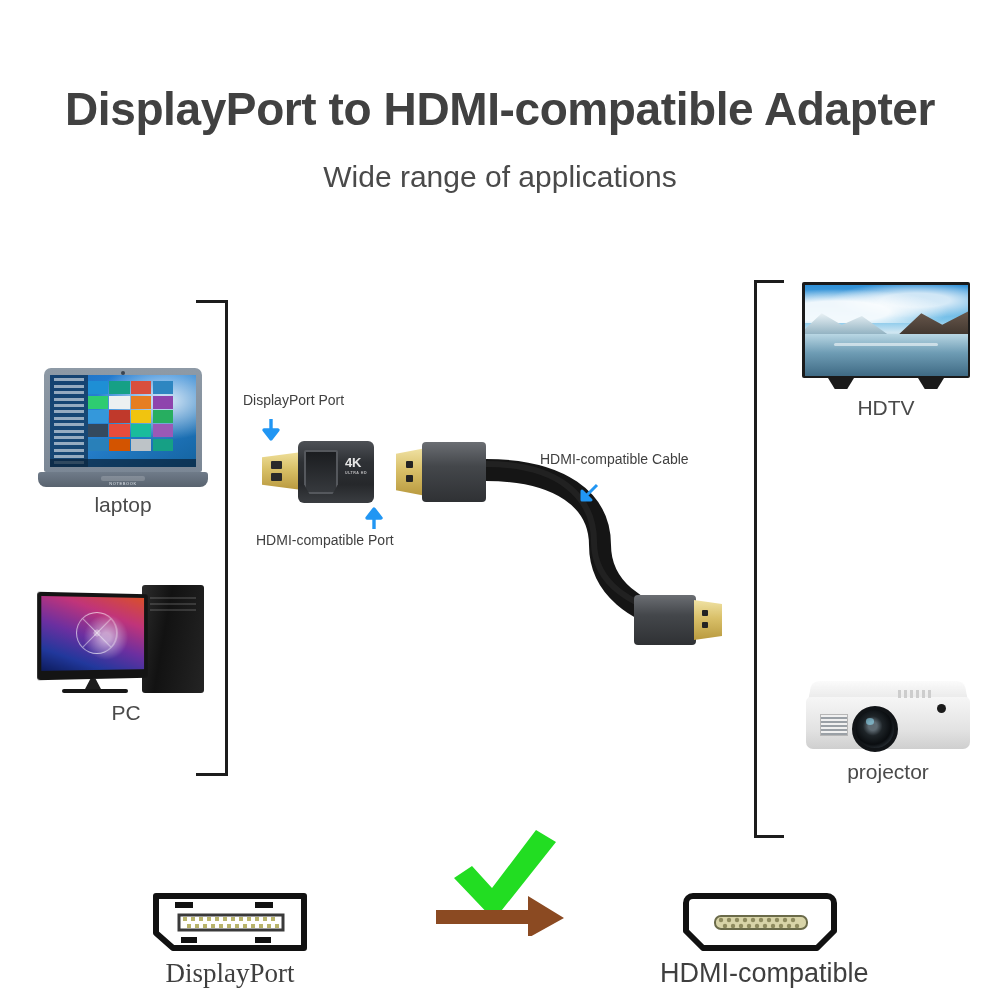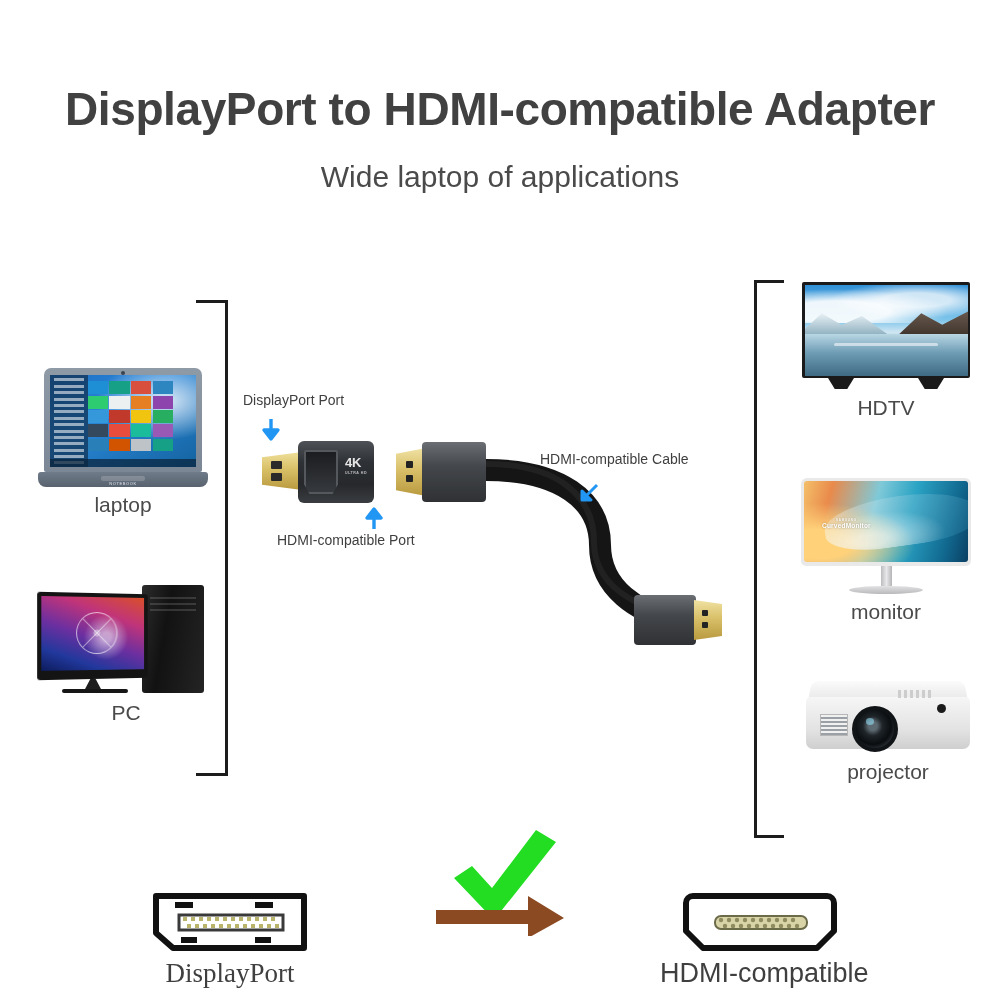--- a/index.html
+++ b/index.html
@@ -414,21 +414,21 @@
   .cable-svg { position:absolute; left:0; top:0; width:1000px; height:1000px; }
 
   
   .callout {
     position: absolute;
     font-size: 14px;
     color: #3f3f3f;
     white-space: nowrap;
   }
   .lbl-dp-port   { left: 243px; top: 392px; }
-  .lbl-hdmi-port { left: 256px; top: 532px; margin-left: 21px; }
+  .lbl-hdmi-port { left: 256px; top: 532px; }
   .lbl-cable     { left: 540px; top: 451px; }
 
   .arrow-blue { position:absolute; }
 
   
   .conn {
     position: absolute;
     text-align: center;
   }
   .conn-dp   { left: 140px; top: 893px; width: 180px; font-family: Liberation Serif, serif; }
@@ -442,21 +442,21 @@
     position: absolute; left: 432px; top: 826px;
     width: 150px; height: 110px;
   }
 </style>
 </head>
 <body>
 
 <div class="stage">
 
   <div class="title">DisplayPort to HDMI-compatible Adapter</div>
-  <div class="subtitle">Wide laptop of applications</div>
+  <div class="subtitle">Wide range of applications</div>
 
   <div class="bracket bracket-left"></div>
   <div class="bracket bracket-right"></div>
 
   <div class="device laptop">
     <div class="laptop-lid">
       <div class="laptop-cam"></div>
       <div class="laptop-screen">
         <div class="win-sidebar">
           <i></i>
@@ -532,34 +532,20 @@
         <div class="tv-water"></div>
       </div>
     </div>
     <div class="tv-feet">
       <div class="tv-foot l"></div>
       <div class="tv-foot r"></div>
     </div>
     <div class="device-label">HDTV</div>
   </div>
 
-  <div class="device cmon">
-    <div class="cmon-panel">
-      <div class="cmon-screen">
-        <div class="cmon-wave"></div>
-        <div class="cmon-brand">
-          <small>SAMSUNG</small>
-          <span>CurvedMonitor</span>
-        </div>
-      </div>
-    </div>
-    <div class="cmon-neck"></div>
-    <div class="cmon-base"></div>
-    <div class="device-label">monitor</div>
-  </div>
 
   <div class="device proj">
     <div class="proj-body">
       <div class="proj-top"></div>
       <div class="proj-front"></div>
       <div class="proj-vent"></div>
       <div class="proj-btns"></div>
       <div class="proj-knob"></div>
       <div class="proj-lens"></div>
     </div>

